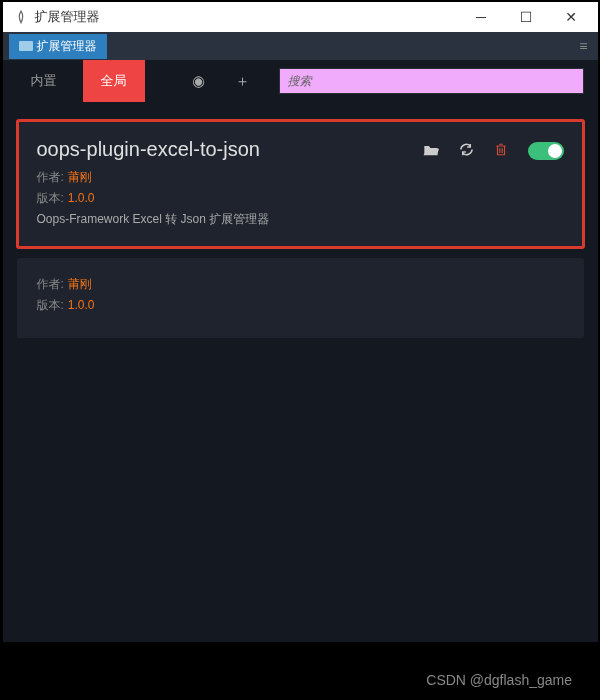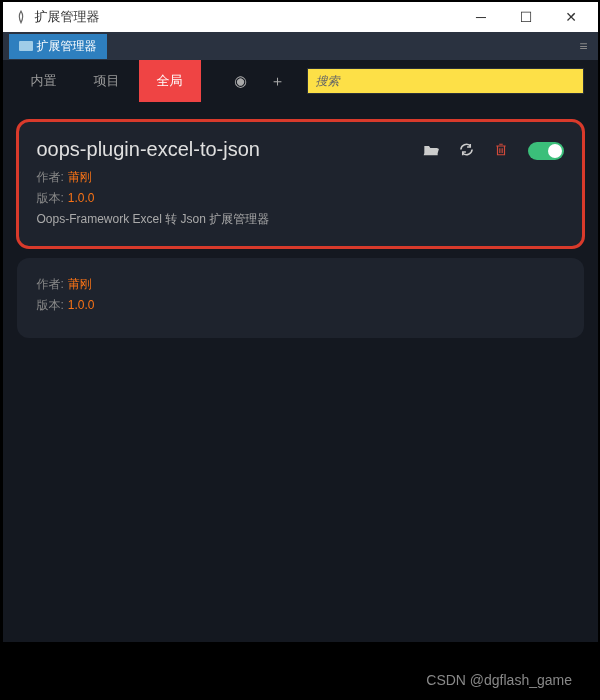--- a/index.html
+++ b/index.html
@@ -64,21 +64,21 @@
       color: #888;
       font-size: 14px;
       padding: 0 4px;
     }
     .toolbar {
       height: 42px;
       background: #141820;
       display: flex;
       align-items: stretch;
       padding: 0 10px;
-      gap: 1px;
+      gap: 8px;
     }
     .tab {
       padding: 0 18px;
       display: flex;
       align-items: center;
       color: #999;
       font-size: 13px;
       cursor: pointer;
     }
     .tab.active {
@@ -90,37 +90,37 @@
       width: 36px;
       display: flex;
       align-items: center;
       justify-content: center;
       color: #aaa;
       font-size: 15px;
     }
     .search {
       flex: 1;
       margin: 8px 4px 8px 10px;
-      background: #fde047;
+      background: #f0abfc;
       border: 1px solid #2a3038;
       padding: 0 8px;
       color: #666;
       font-size: 12px;
       font-style: italic;
       display: flex;
       align-items: center;
     }
     .content {
       padding: 18px 14px;
       background: #141820;
       height: 540px;
     }
     .plugin-card {
       background: #1e232d;
-      border-radius: 12px;
+      border-radius: 2px;
       padding: 18px 20px 20px 20px;
       margin-bottom: 10px;
       position: relative;
     }
     .plugin-card.highlighted {
       outline: 3px solid #d93a2b;
       outline-offset: -2px;
     }
     .card-header {
       display: flex;
@@ -201,21 +201,20 @@
   <div class="subheader">
     <div class="subheader-tab">
       <span class="blue-icon"></span>
       <span>扩展管理器</span>
     </div>
     <div class="hamburger">≡</div>
   </div>
 
   <div class="toolbar">
     <div class="tab">内置</div>
-    <div class="tab">项目</div>
     <div class="tab active">全局</div>
     <div class="toolbar-spacer"></div>
     <div class="toolbar-icon">◉</div>
     <div class="toolbar-icon">＋</div>
     <div class="search">
       <span>搜索</span>
     </div>
   </div>
 
   <div class="content">

